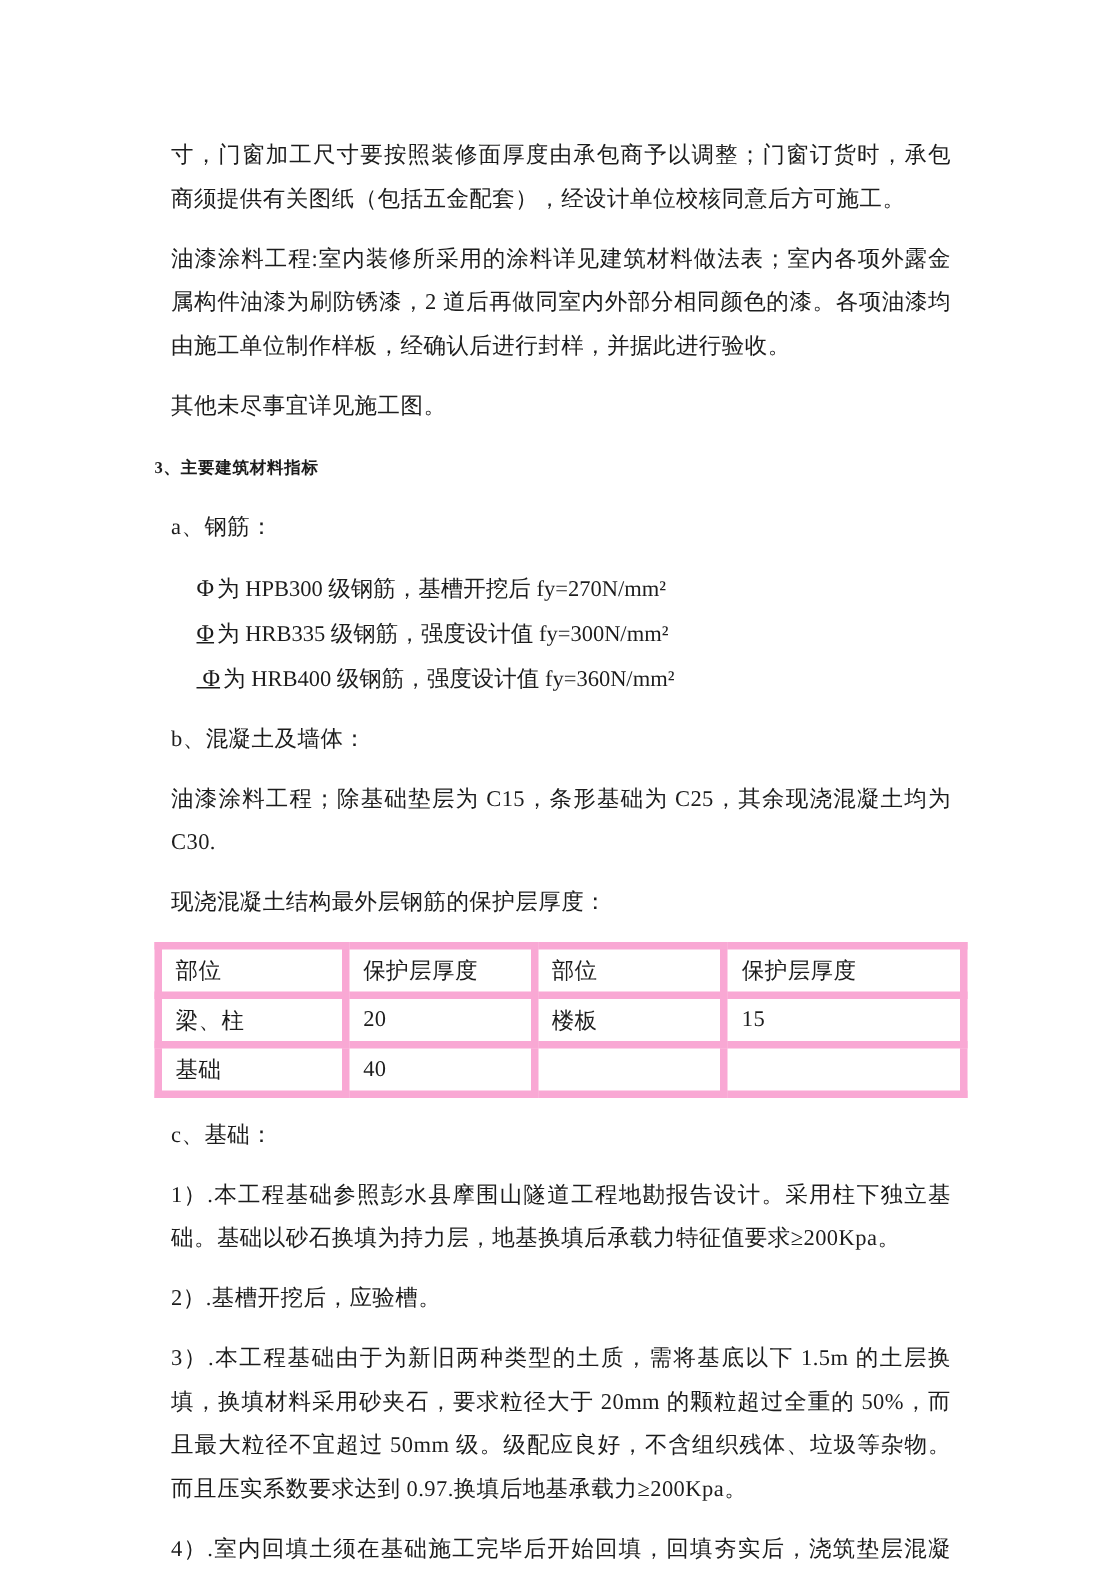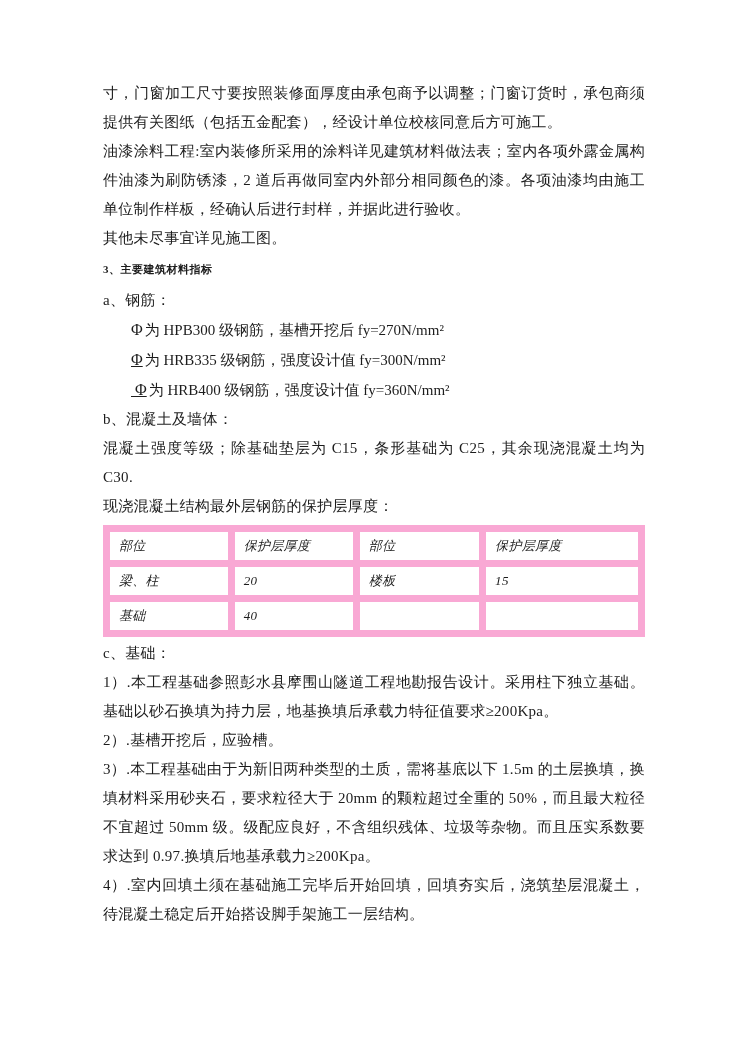--- a/index.html
+++ b/index.html
@@ -13,21 +13,21 @@
     height: 1052px;
     margin: 0 auto;
     background: #ffffff;
     box-sizing: border-box;
     padding: 79px 99px 0 103px;
     font-family: "Liberation Serif", "DejaVu Serif", serif;
     color: #1c1c1c;
     overflow: hidden;
   }
   p.body-par {
-    margin: 0;
+    margin: 11px;
     font-size: 15px;
     line-height: 29px;
     text-align: justify;
     letter-spacing: 0.3px;
   }
   h2.sec-heading {
     margin: 1px 0 2px 0;
     font-size: 11px;
     line-height: 30px;
     font-weight: 700;
@@ -47,29 +47,28 @@
   .rebar-sym.u {
     text-decoration: underline;
   }
   table.cover-table {
     width: 100%;
     border-collapse: collapse;
     table-layout: fixed;
     margin: 4px 0 2px 0;
   }
   table.cover-table td {
-    border: 7px solid #f9a8d4;
+    border: 5px solid #f9a8d4;
     height: 28px;
     padding: 0 9px;
-    font-size: 13px;
+    font-size: 15px;
     font-weight: normal;
     text-align: left;
     vertical-align: middle;
     letter-spacing: 0.3px;
-    font-style: italic;
   }
   .col-1 { width: 23.3%; }
   .col-2 { width: 23.4%; }
   .col-3 { width: 23.6%; }
   .col-4 { width: 29.7%; }
 </style>
 </head>
 <body>
 
 <div class="page">
@@ -92,21 +91,21 @@
   <p class="steel-line">
     <span class="rebar-sym u">Φ</span><span>为 HRB335 级钢筋，强度设计值 fy=300N/mm²</span>
   </p>
 
   <p class="steel-line">
     <span class="rebar-sym u">&nbsp;Φ</span><span>为 HRB400 级钢筋，强度设计值 fy=360N/mm²</span>
   </p>
 
   <p class="body-par">b、混凝土及墙体：</p>
 
-  <p class="body-par">混凝土强度等级；除基础垫层为 C15，条形基础为 C25，其余现浇混凝土均为 C30.</p>
+  <p class="body-par">油漆涂料工程；除基础垫层为 C15，条形基础为 C25，其余现浇混凝土均为 C30.</p>
 
   <p class="body-par">现浇混凝土结构最外层钢筋的保护层厚度：</p>
 
   <table class="cover-table">
     <colgroup>
       <col class="col-1">
         <col class="col-2">
         <col class="col-3">
         <col class="col-4">
     </colgroup>

